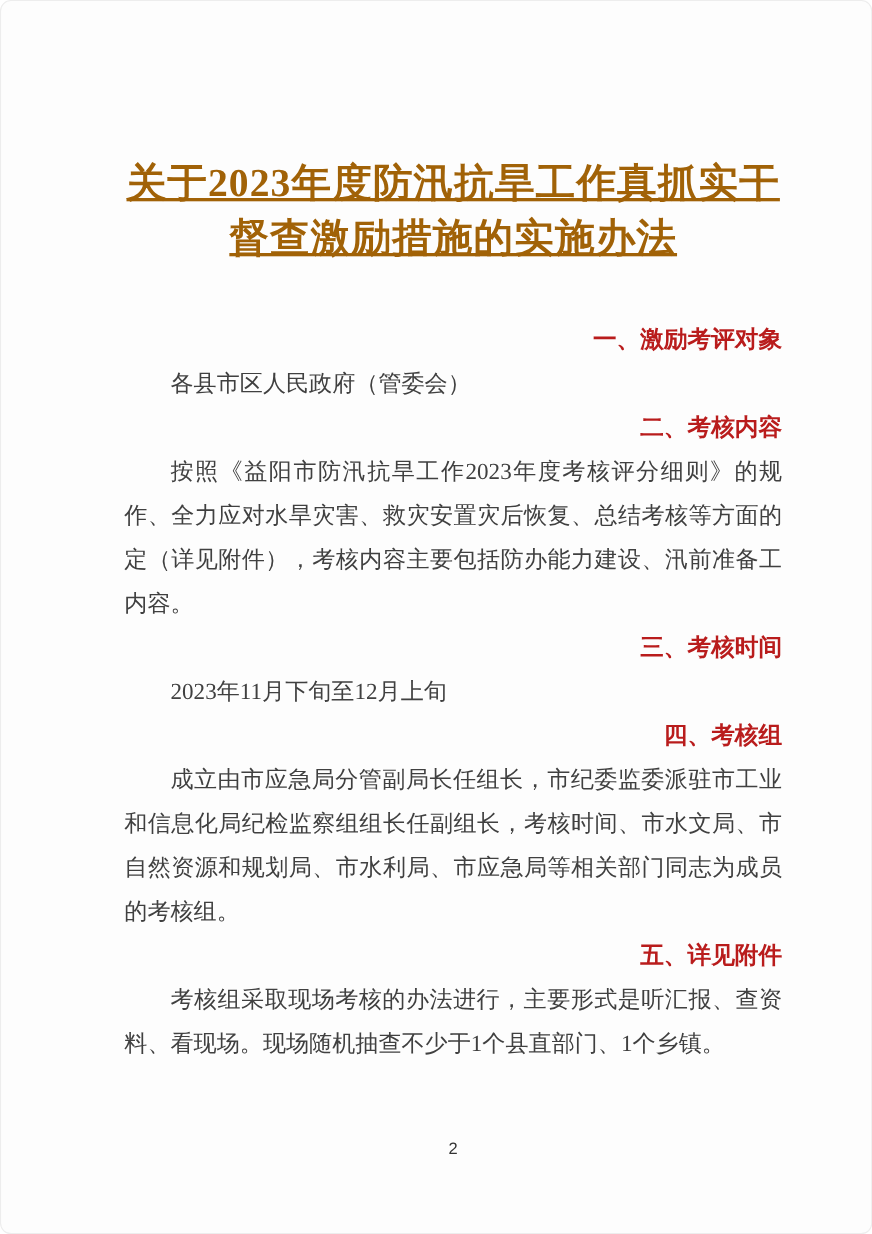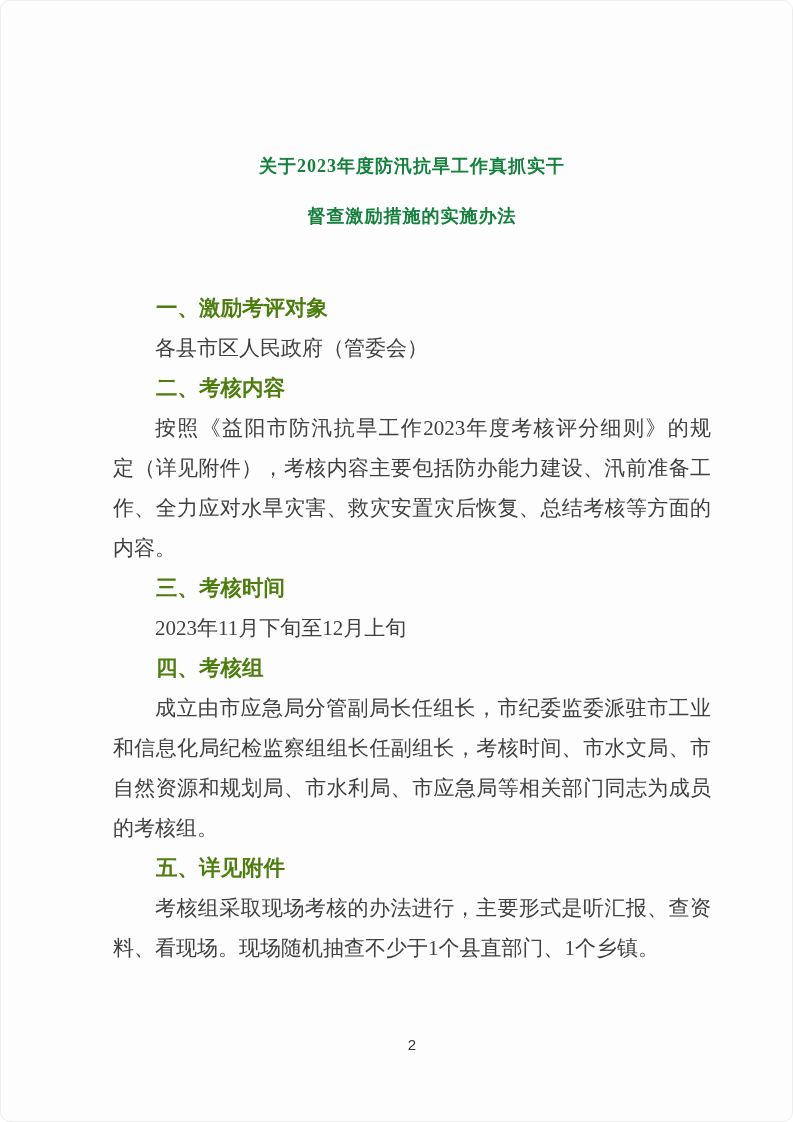--- a/index.html
+++ b/index.html
@@ -22,35 +22,37 @@
   .content {
     position: absolute;
     left: 112px;
     top: 140px;
     width: 598px;
   }
   .doc-title {
     text-align: center;
     font-family: "Liberation Serif", "DejaVu Serif", serif;
     font-weight: 700;
-    font-size: 18px;
+    font-size: 36px;
     line-height: 50px;
-    color: #15803d;
+    color: #a16207;
     letter-spacing: 1px;
+    text-decoration: underline;
   }
   .body-flow {
     margin-top: 47px;
   }
   .sec-heading {
     font-family: "Liberation Sans", "DejaVu Sans", sans-serif;
     font-weight: 700;
     font-size: 21.5px;
     line-height: 40px;
-    color: #4d7c0f;
+    color: #b91c1c;
     text-indent: 2em;
+    text-align: right;
   }
   .line {
     font-family: "Liberation Serif", "DejaVu Serif", serif;
     font-size: 21px;
     line-height: 40px;
     color: #404040;
   }
   .indent { text-indent: 2em; }
   .just {
     text-align: justify;
@@ -78,22 +80,22 @@
       <div>督查激励措施的实施办法</div>
     </div>
 
     <div class="body-flow">
 
       <div class="sec-heading">一、激励考评对象</div>
       <div class="line indent">各县市区人民政府（管委会）</div>
 
       <div class="sec-heading">二、考核内容</div>
       <div class="line indent just">按照《益阳市防汛抗旱工作2023年度考核评分细则》的规</div>
+      <div class="line just">作、全力应对水旱灾害、救灾安置灾后恢复、总结考核等方面的</div>
       <div class="line just">定（详见附件），考核内容主要包括防办能力建设、汛前准备工</div>
-      <div class="line just">作、全力应对水旱灾害、救灾安置灾后恢复、总结考核等方面的</div>
       <div class="line">内容。</div>
 
       <div class="sec-heading">三、考核时间</div>
       <div class="line indent">2023年11月下旬至12月上旬</div>
 
       <div class="sec-heading">四、考核组</div>
       <div class="line indent just">成立由市应急局分管副局长任组长，市纪委监委派驻市工业</div>
       <div class="line just">和信息化局纪检监察组组长任副组长，考核时间、市水文局、市</div>
       <div class="line just">自然资源和规划局、市水利局、市应急局等相关部门同志为成员</div>
       <div class="line">的考核组。</div>

